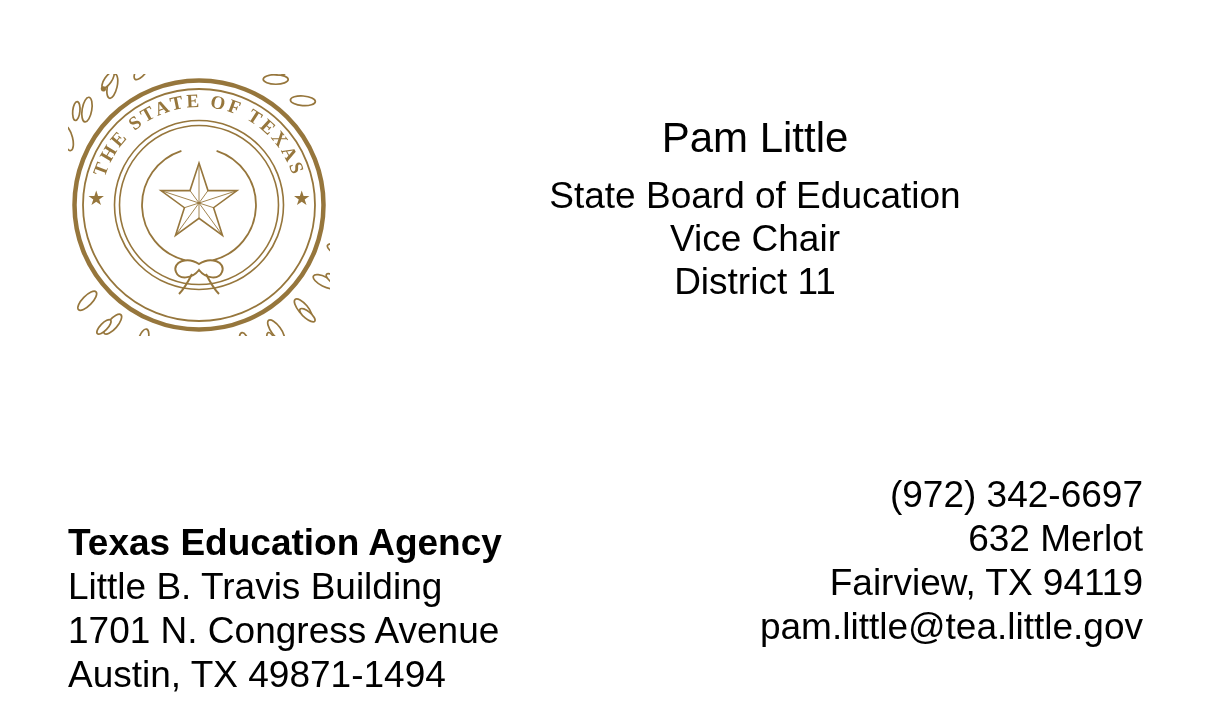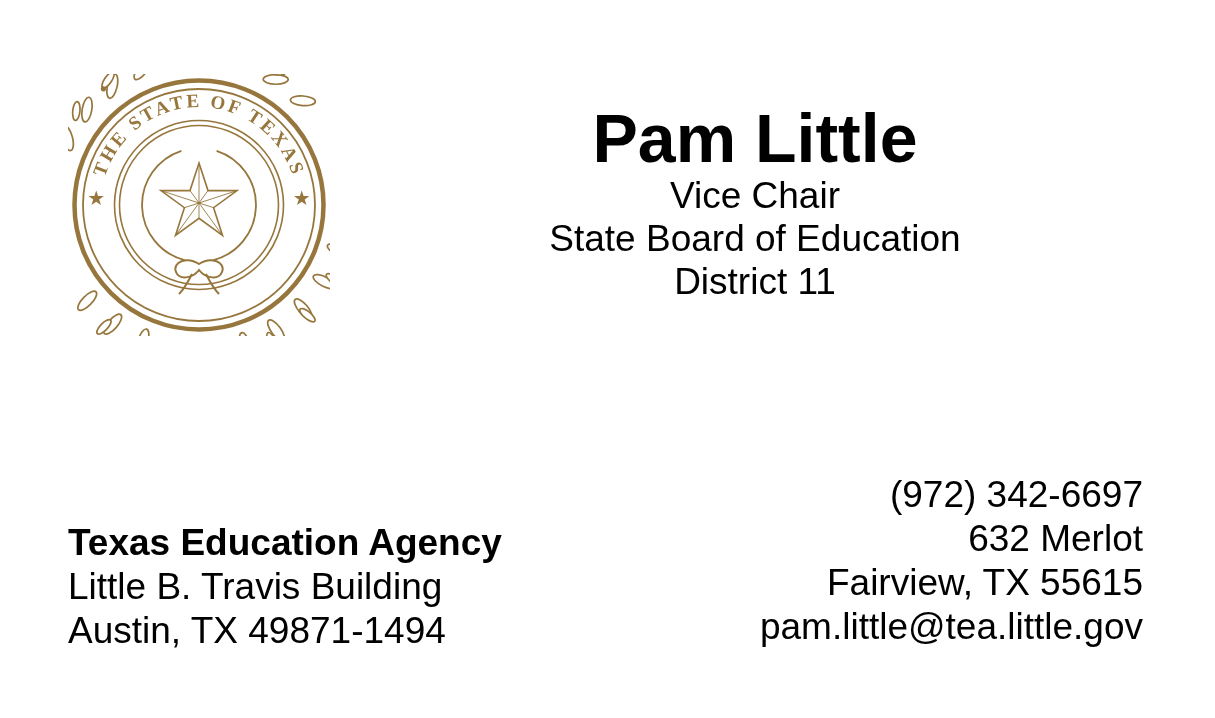--- a/index.html
+++ b/index.html
@@ -27,21 +27,21 @@
     letter-spacing:2.8px;
     fill:var(--gold);
   }
   .ring-star { font-size:20px; fill:var(--gold); }
 
   
   .name-block {
     position:absolute; left:330px; top:112px; width:850px;
     text-align:center;
   }
-  .person-name { font-size:68px; font-weight:bold; line-height:52px; margin:0 0 10px 0; }
+  .person-name { font-size:42px; font-weight:normal; line-height:52px; margin:0 0 10px 0; }
   .sub-line { font-size:37px; line-height:43px; }
 
   
   .agency-block {
     position:absolute; left:68px; top:473px;
     font-size:37px; line-height:44px; text-align:left;
   }
   .agency-name { font-weight:bold;margin-top:48px; }
 
   
@@ -146,31 +146,32 @@
       <g class="g-stroke" stroke-width="2">
         <path d="M131 190 C119 182 104 188 108 198 C111 206 124 205 131 196 C138 205 151 206 154 198 C158 188 143 182 131 190 Z"></path>
         <path d="M124 200 C120 208 117 214 111 220"></path>
         <path d="M138 200 C142 208 145 214 151 220"></path>
       </g>
     </svg>
   </div>
 
   <div class="name-block">
     <div class="person-name">Pam Little</div>
+    <div class="sub-line">State Board of Education</div>
     <div class="sub-line">Vice Chair</div>
-    <div class="sub-line">State Board of Education</div>
     <div class="sub-line">District 11</div>
   </div>
 
   <div class="agency-block">
     <div class="agency-name">Texas Education Agency</div>
     <div>Little B. Travis Building</div>
+    <div>1701 N. Congress Avenue</div>
     <div>Austin, TX 49871-1494</div>
   </div>
 
   <div class="contact-block">
     <div>(972) 342-6697</div>
     <div>632 Merlot</div>
-    <div>Fairview, TX 55615</div>
+    <div>Fairview, TX 94119</div>
     <div>pam.little@tea.little.gov</div>
   </div>
 
 </div>
 
 </body></html>

